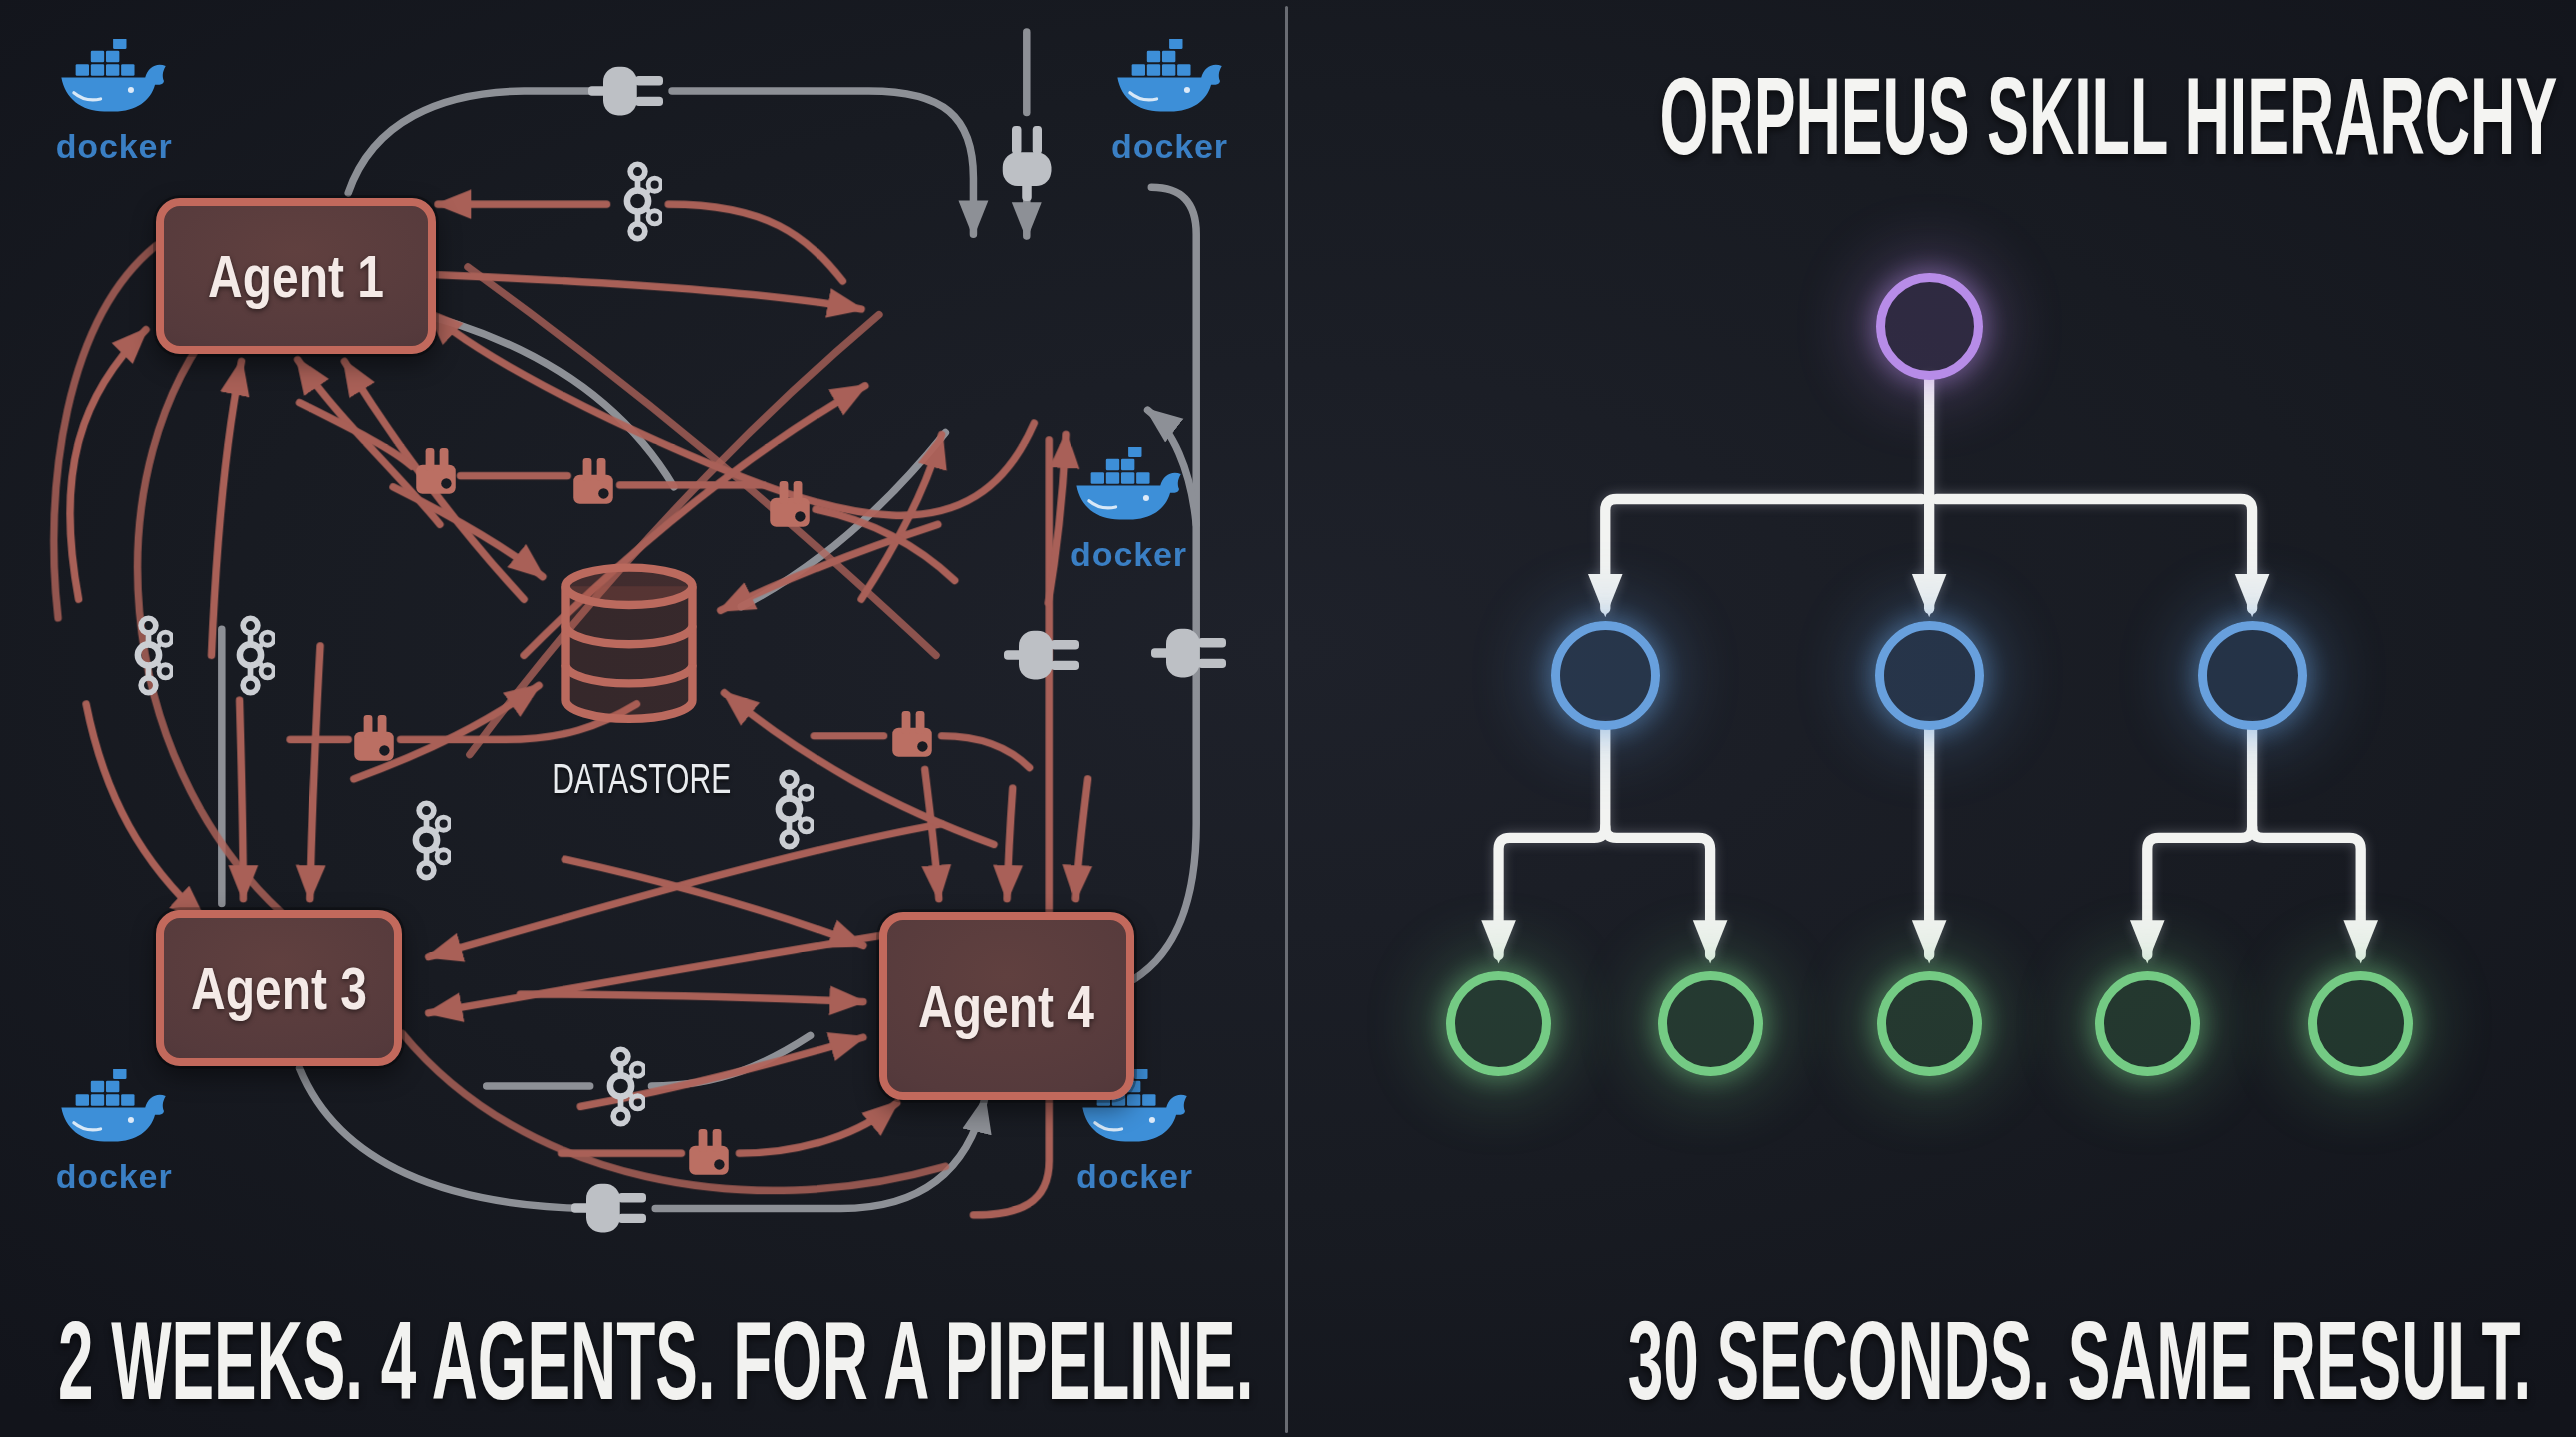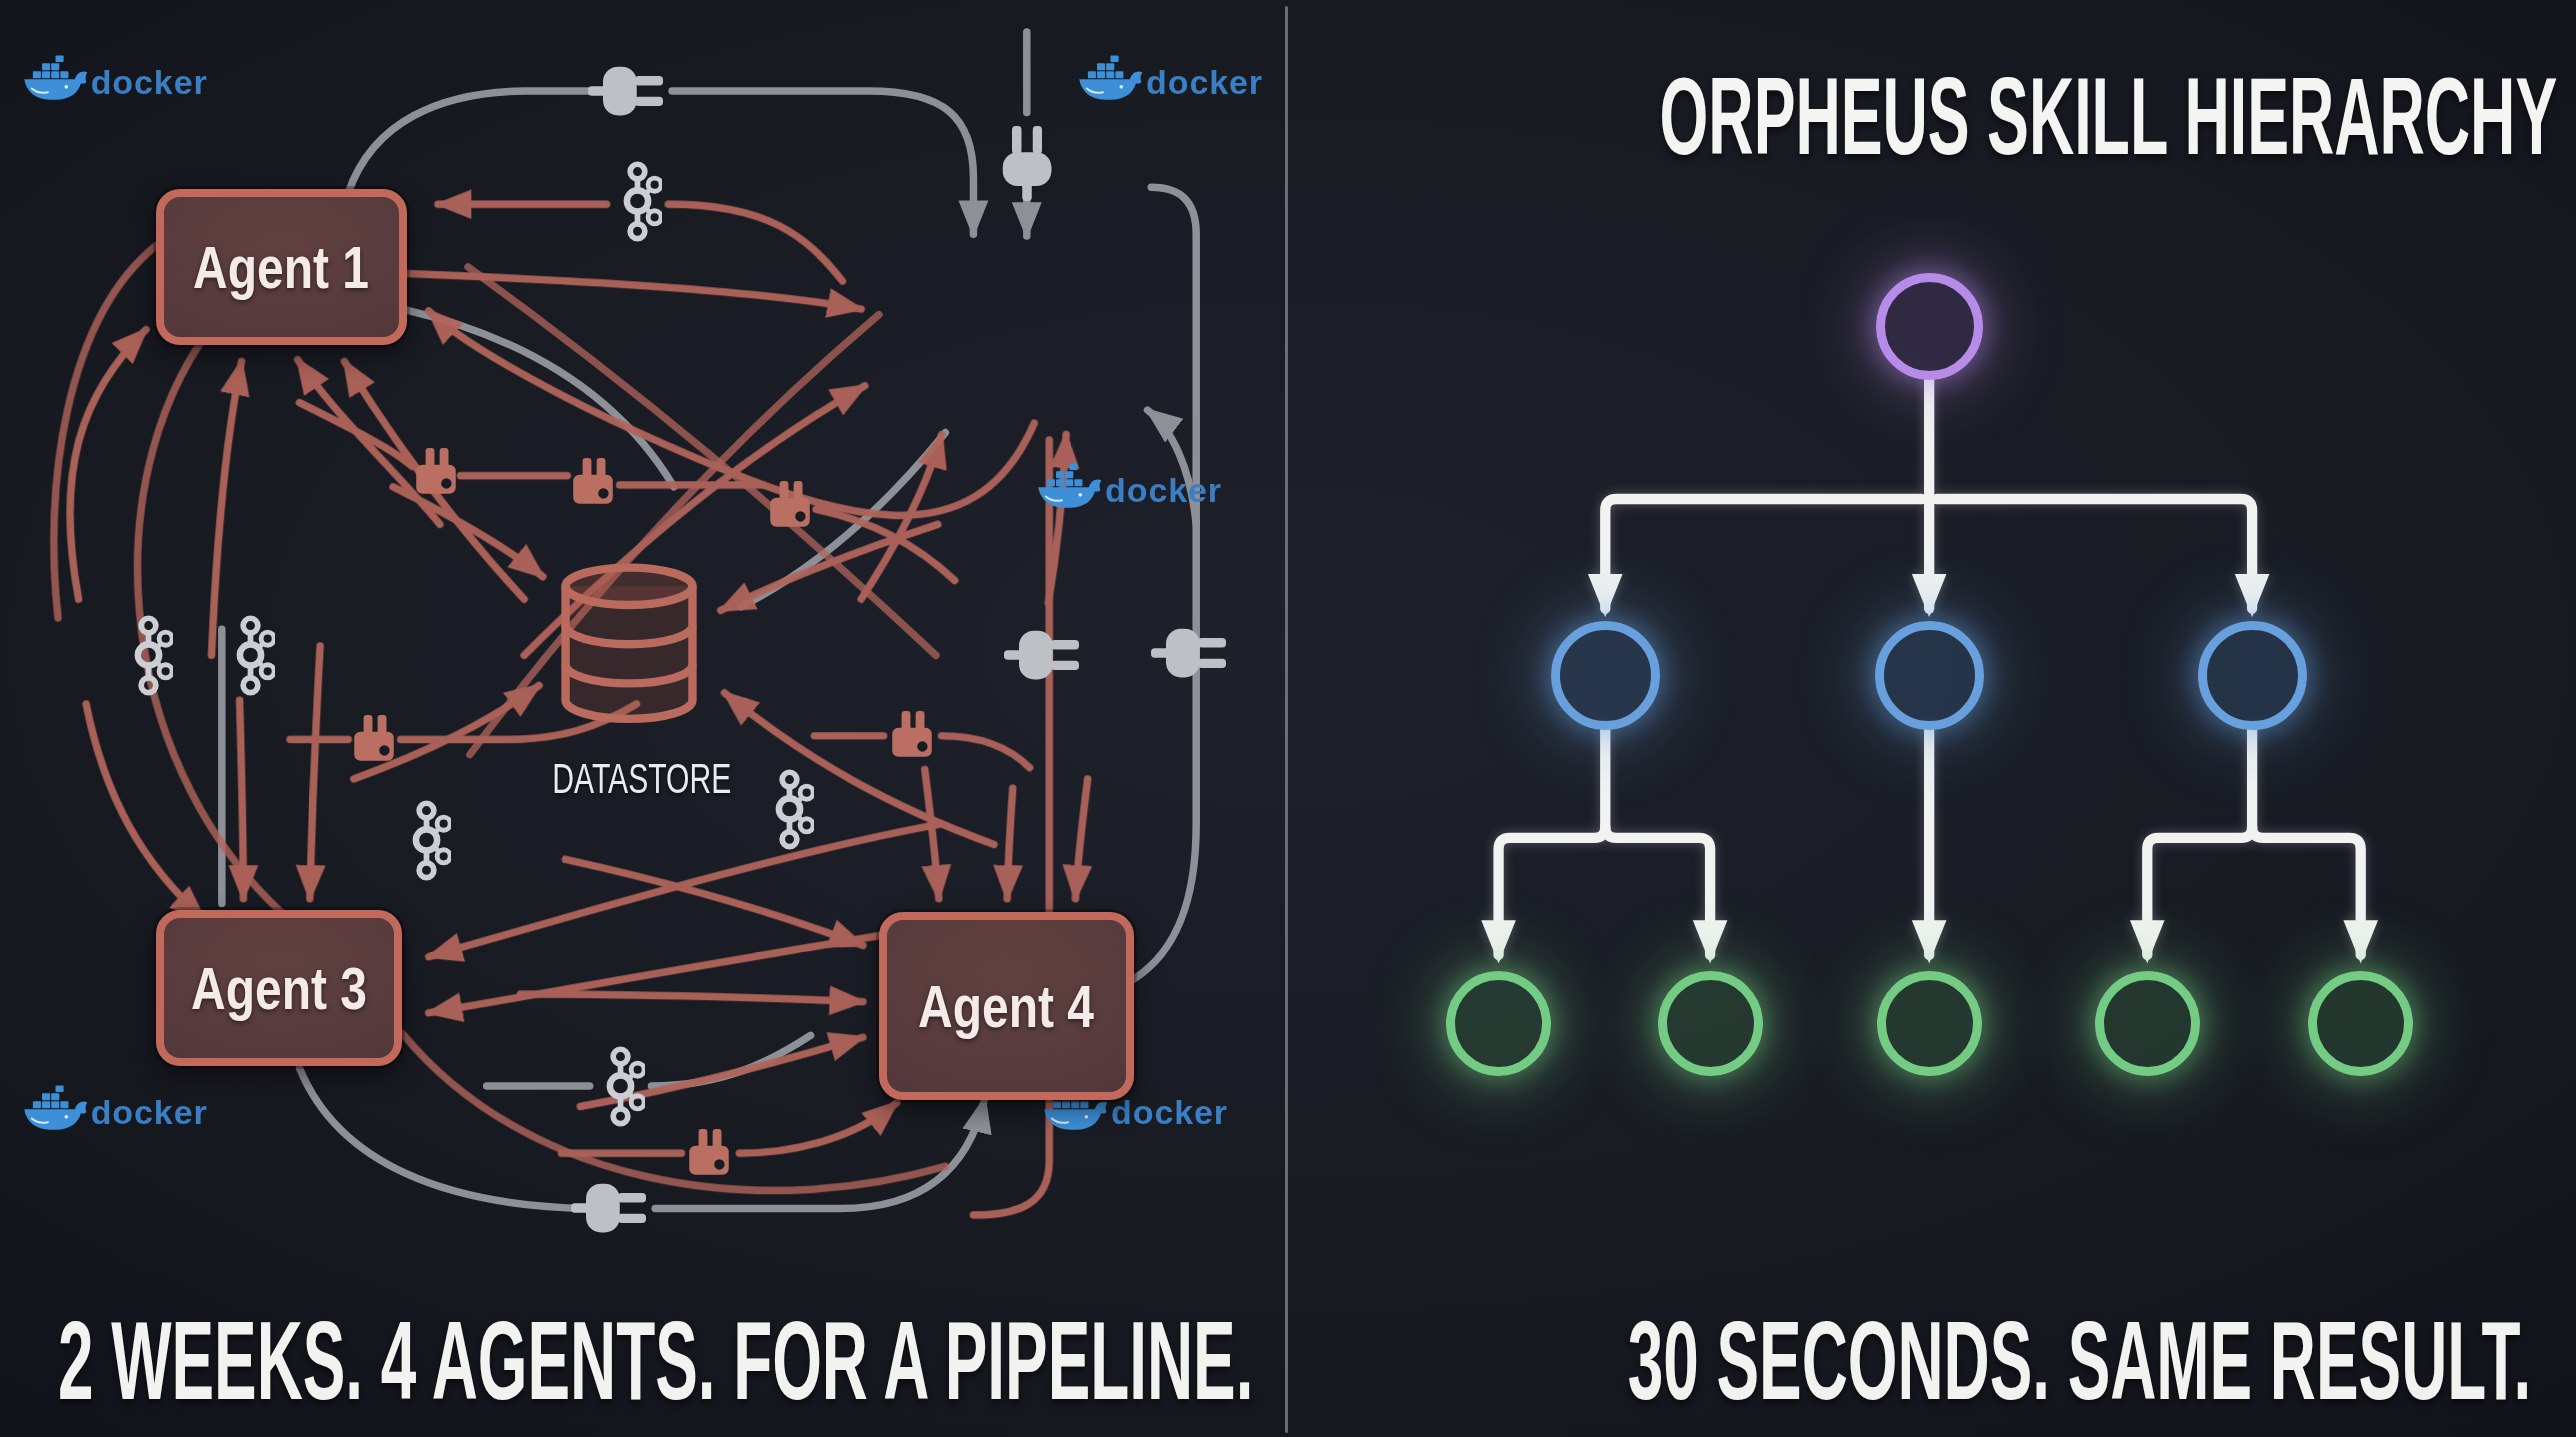--- a/index.html
+++ b/index.html
@@ -31,21 +31,21 @@
   .agent-label{color:#f4eae7;font-size:60px;font-weight:700;white-space:nowrap;
     display:inline-block;transform:scaleX(0.8);text-shadow:0 1.9px 5.6px rgba(0,0,0,.5);}
 
   
   .datastore-label{position:absolute;left:489px;top:754px;width:281px;text-align:right;
     color:#e9ecef;font-size:43px;font-weight:400;white-space:nowrap;
     text-shadow:0 1.9px 4.7px rgba(0,0,0,.6);}
   .datastore-label .cond{display:inline-block;transform:scaleX(0.7);transform-origin:center;}
 
   
-  .docker-logo{position:absolute;width:187px;display:flex;flex-direction:row;align-items:center;}
+  .docker-logo{position:absolute;width:187px;display:flex;flex-direction:column;align-items:center;}
   .docker-word{color:#3a7fc4;font-size:34px;font-weight:700;margin-top:1.9px;letter-spacing:0.9px;}
 
   
   .divider{position:absolute;left:1285px;top:5.6px;width:2.8px;height:1427px;background:#85888f;
     opacity:.75;border-radius:1.9px;}
 
   
   .tree-node{position:absolute;box-sizing:border-box;border-radius:50%;border:9.4px solid;}
 </style>
 </head>
@@ -392,21 +392,21 @@
     <svg class="abs" style="left:559px;top:558px" width="140" height="178" viewBox="0 0 150 190">
       <path d="M7,30 V152 A68,20 0 0 0 143,152 V30" fill="rgba(170,85,72,0.20)" stroke="#bb6a5e" stroke-width="9"></path>
       <ellipse cx="75" cy="30" rx="68" ry="20" fill="rgba(170,85,72,0.28)" stroke="#bb6a5e" stroke-width="9"></ellipse>
       <path d="M7,72 A68,20 0 0 0 143,72" fill="none" stroke="#bb6a5e" stroke-width="9"></path>
       <path d="M7,114 A68,20 0 0 0 143,114" fill="none" stroke="#bb6a5e" stroke-width="9"></path>
     </svg>
     <div class="datastore-label">
       <span class="cond">DATASTORE</span>
     </div>
 
-    <div class="agent-box" style="left:156px;top:189px;width:251px;height:156px">
+    <div class="agent-box" style="left:156px;top:198px;width:280px;height:156px">
       <span class="agent-label">Agent 1</span>
     </div>
     <div class="agent-box" style="left:156px;top:910px;width:246px;height:156px">
       <span class="agent-label">Agent 3</span>
     </div>
     <div class="agent-box" style="left:879px;top:912px;width:255px;height:188px">
       <span class="agent-label">Agent 4</span>
     </div>
 
     <div class="big-caption left-cap">

